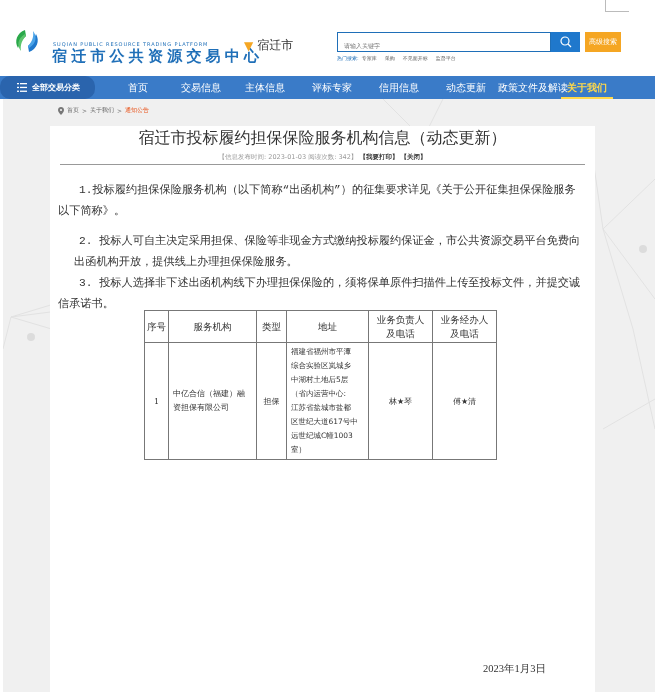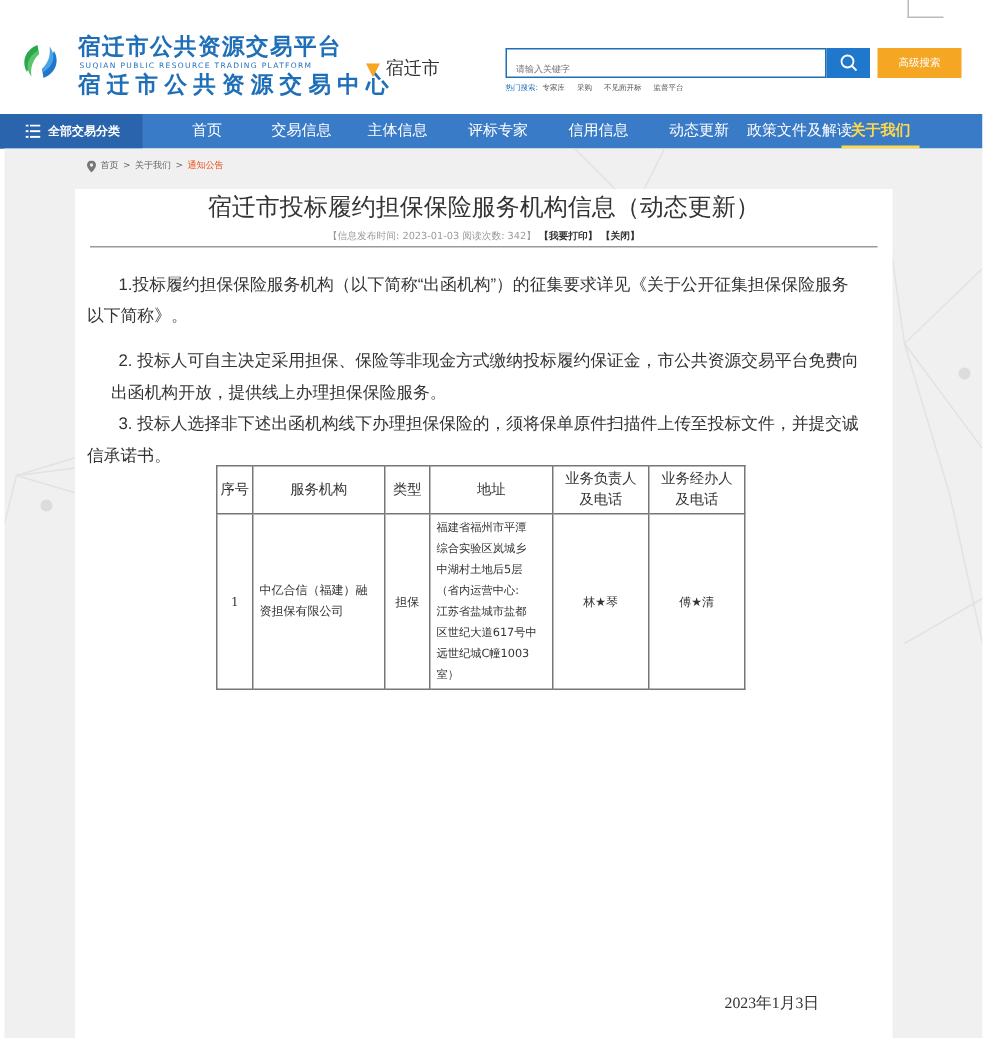--- a/index.html
+++ b/index.html
@@ -15,60 +15,59 @@
   .corner-box { position: absolute; left: 605px; top: 0; width: 24px; height: 12px; border-left: 1px solid #bbb; border-bottom: 1px solid #bbb; }
   .logo-icon { position: absolute; left: 12px; top: 26px; width: 30px; height: 30px; }
   .logo-cn1 { position: absolute; left: 52px; top: 22px; font-size: 15px; font-weight: bold; color: #1f6fb8; letter-spacing: 1px; white-space: nowrap; }
   .logo-en { position: absolute; left: 53px; top: 41px; font-size: 5px; color: #1f6fb8; letter-spacing: 0.9px; white-space: nowrap; }
   .logo-cn2 { position: absolute; left: 52px; top: 47px; font-size: 15px; font-weight: bold; color: #1f6fb8; letter-spacing: 4.2px; white-space: nowrap; }
   .city { position: absolute; left: 244px; top: 37px; font-size: 12px; color: #333; display: flex; align-items: center; gap: 4px; }
   .pin { color: #f5a623; font-size: 12px; }
   .search-box { position: absolute; left: 337px; top: 32px; width: 214px; height: 20px; border: 1px solid #1f6fb8; background: #fff; }
   .search-input { width: 100%; height: 100%; border: none; outline: none; padding-left: 6px; font-size: 6px; color: #999; background: transparent; font-family: "DejaVu Sans", sans-serif; }
   .search-btn { position: absolute; left: 551px; top: 32px; width: 29px; height: 20px; background: #1f78cc; display: flex; align-items: center; justify-content: center; }
-  .adv-btn { position: absolute; left: 585px; top: 32px; width: 56px; height: 20px; background: #f5a623; color: #fff; font-size: 7px; display: flex; align-items: center; justify-content: center; }
+  .adv-btn { position: absolute; left: 585px; top: 32px; width: 36px; height: 20px; background: #f5a623; color: #fff; font-size: 7px; display: flex; align-items: center; justify-content: center; }
   .hot { position: absolute; left: 337px; top: 55px; font-size: 5px; color: #555; display: flex; gap: 8px; white-space: nowrap; }
   .hot .label { color: #1f6fb8; margin-right: -5px; }
   
   .nav { position: absolute; left: 0; top: 76px; width: 655px; height: 23px; background: #3a7bc8; display: flex; align-items: center; }
-  .nav-all { width: 95px; height: 23px; background: #2a64ad; color: #fff; font-size: 8px; font-weight: bold; display: flex; align-items: center; padding-left: 17px; gap: 5px; }
+  .nav-all { width: 95px; height: 23px; background: #2a64ad; color: #fff; font-size: 8px; font-weight: bold; display: flex; align-items: center; padding-left: 17px; gap: 5px; border-radius: 10px; }
   .nav-item { color: #fff; font-size: 10px; position: absolute; top: 0; height: 23px; line-height: 23px; white-space: nowrap; }
   .nav-item.active { color: #ffd94a; font-weight: bold; border-bottom: 2px solid #ffd94a; }
   
   .bg { position: absolute; left: 3px; top: 99px; width: 652px; height: 593px; background: #f0f0f0; overflow: hidden; }
   .bg svg { position: absolute; left: 0; top: 0; }
   .breadcrumb { position: absolute; left: 58px; top: 106px; font-size: 6px; color: #666; display: flex; align-items: center; gap: 3px; white-space: nowrap; }
   .breadcrumb .current { color: #e8541c; }
   .card { position: absolute; left: 50px; top: 126px; width: 545px; height: 566px; background: #fff; }
   .title { position: absolute; left: 0; top: 128px; width: 645px; text-align: center; font-size: 16px; color: #333; white-space: nowrap; }
   .meta { position: absolute; left: 0; top: 153px; width: 645px; text-align: center; font-size: 6.5px; color: #999; white-space: nowrap; }
   .meta b { color: #333; }
   .rule { position: absolute; left: 60px; top: 164px; width: 525px; height: 1px; background: #999; }
-  .para { position: absolute; left: 50px; font-family: Liberation Sans, sans-serif; font-size: 11.2px; color: #333; line-height: 21px; width: 545px; white-space: nowrap; }
+  .para { position: absolute; left: 50px; font-family: Liberation Mono, monospace; font-size: 11.2px; color: #333; line-height: 21px; width: 545px; white-space: nowrap; }
   
   table.tbl { position: absolute; left: 144px; top: 310px; border-collapse: collapse; font-size: 9px; color: #333; padding-left: 13px; }
   .tbl td, .tbl th { border: 1px solid #777; font-weight: normal; text-align: center; vertical-align: middle; }
   .tbl th { height: 32px; font-size: 9.5px; line-height: 14px; }
   .tbl td.addr { text-align: left; font-size: 7.5px; line-height: 14px; padding: 2px 4px; }
   .tbl td.org { text-align: left; padding-left: 4px; font-size: 8px; line-height: 14px; }
   .date { position: absolute; left: 483px; top: 662px; font-family: Liberation Serif, serif; font-size: 10.5px; color: #333; white-space: nowrap; }
 </style>
 </head>
 <body>
 
 <div class="header">
   <div class="corner-box"></div>
 
   <svg class="logo-icon" viewBox="0 0 30 30">
     <path d="M13 4 C5 7 2 15 6 22 C8 17 10 13 14 10 Z" fill="#2aa84a"></path>
     <path d="M14 10 C10 14 8 19 9 25 C5 20 5 13 13 8 Z" fill="#5cc46c"></path>
     <path d="M17 26 C25 23 28 15 24 8 C22 13 20 17 16 20 Z" fill="#1f78cc"></path>
     <path d="M16 20 C20 16 22 11 21 5 C25 10 25 17 17 22 Z" fill="#4aa3e8"></path>
   </svg>
-  <div class="logo-cn1">宿迁市公共资源交易平台</div>
   <div class="logo-en">SUQIAN PUBLIC RESOURCE TRADING PLATFORM</div>
   <div class="logo-cn2">宿迁市公共资源交易中心</div>
 
   <div class="city">
     <span class="pin">▼</span>
     <span>宿迁市</span>
   </div>
 
   <div class="search-box">
     <input class="search-input" type="text" placeholder="请输入关键字" style="">

